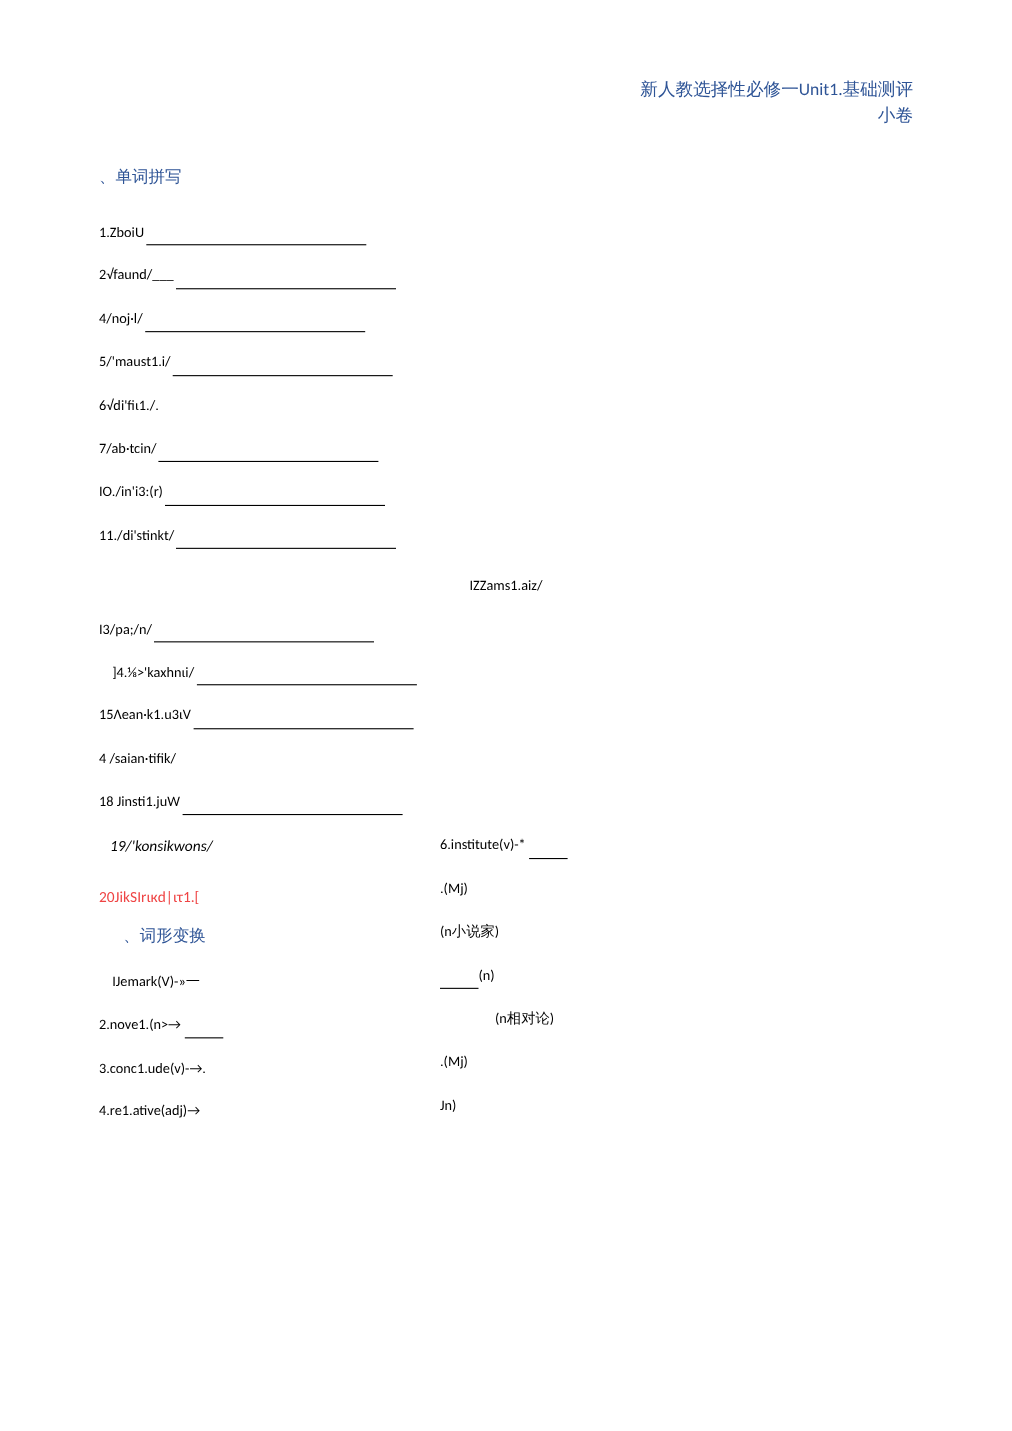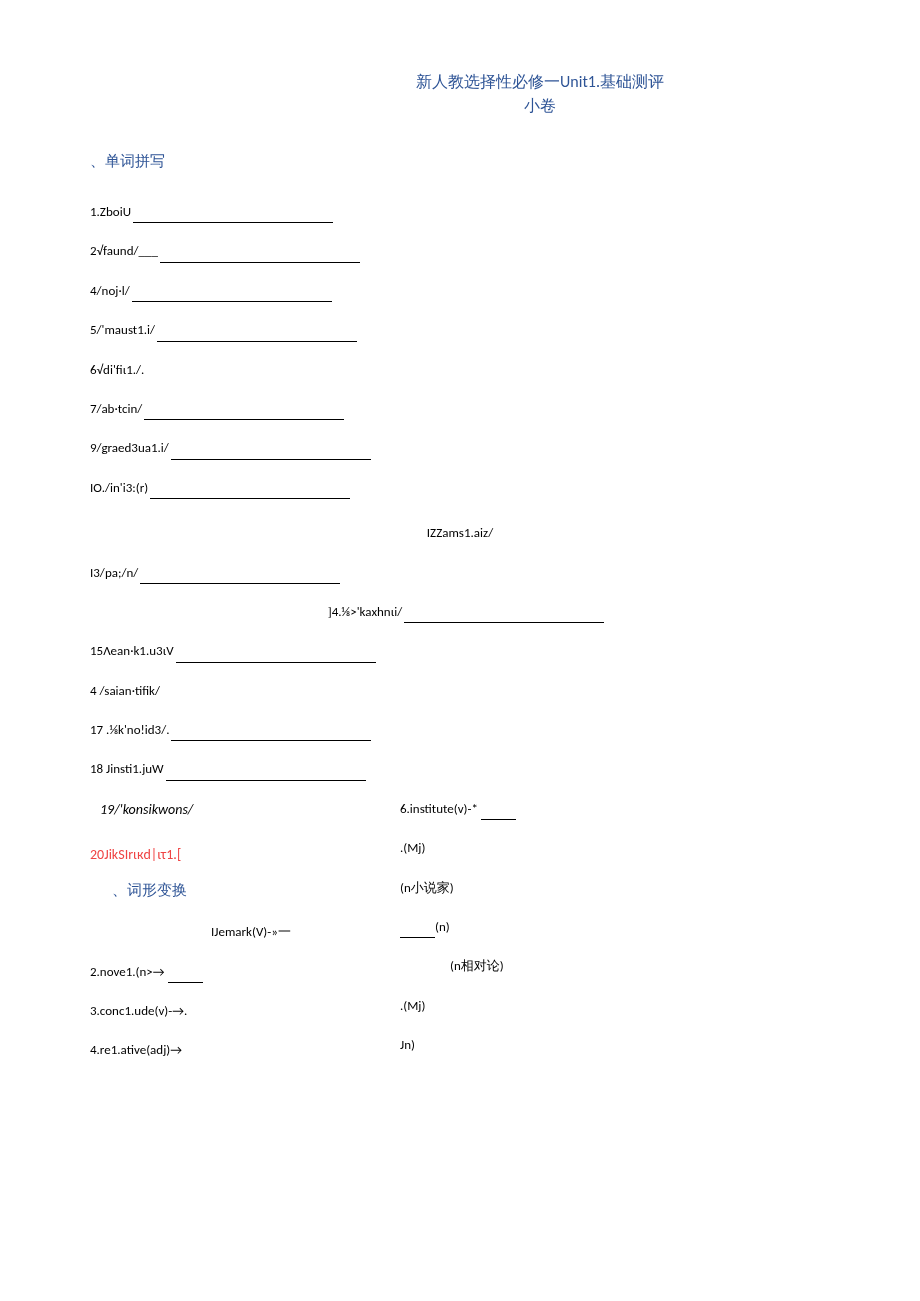--- a/index.html
+++ b/index.html
@@ -11,21 +11,21 @@
       font-family: "SimSun", "宋体", "Calibri", sans-serif;
       background: #fff;
       width: 920px;
       height: 1301px;
       padding: 70px 90px;
       font-size: 14px;
       line-height: 1.8;
       color: #000;
     }
     .header {
-      text-align: center;
+      text-align: right;
       margin-left: 160px;
       margin-bottom: 30px;
       color: #2e5496;
       font-size: 16px;
       line-height: 1.5;
     }
     .section-heading {
       color: #2e5496;
       font-size: 15px;
       margin-bottom: 25px;
@@ -65,21 +65,20 @@
     .sub-heading {
       color: #2e5496;
       margin: 10px 0 16px 22px;
       font-size: 15px;
     }
     .blue-text {
       color: #ef4444;
     }
     .indent {
       margin-left: 12px;
-      text-align: center;
     }
     .item19 {
       margin-left: 10px;
       margin-bottom: 20px;
       font-style: italic;
     }
     .item20 {
       margin-left: 0px;
       margin-bottom: 4px;
     }
@@ -107,42 +106,39 @@
   <div class="item">
     <span class="item-text">5/'maust1.i/</span><span class="fill-line"></span>
   </div>
   <div class="item">
     <span class="item-text">6√di'fiι1./.</span>
   </div>
   <div class="item">
     <span class="item-text">7/ab·tcin/</span><span class="fill-line"></span>
   </div>
   <div class="item">
-    <span class="item-text">9/graed3ua1.i/</span><span class="fill-line"></span>
+    <span class="item-text">IO./in'i3:(r)</span><span class="fill-line"></span>
   </div>
   <div class="item">
-    <span class="item-text">IO./in'i3:(r)</span><span class="fill-line"></span>
+    <span class="item-text">11./di'stinkt/</span><span class="fill-line"></span>
   </div>
   <div class="item" style="margin-top:22px;text-align:center;">
     <span class="item-text">IZZams1.aiz/</span>
   </div>
   <div class="item">
     <span class="item-text">I3/pa;/n/</span><span class="fill-line"></span>
   </div>
   <div class="item indent">
     <span class="item-text">]4.⅛&gt;'kaxhnιi/</span><span class="fill-line"></span>
   </div>
   <div class="item">
     <span class="item-text">15Λean·k1.u3ιV</span><span class="fill-line"></span>
   </div>
   <div class="item">
     <span class="item-text">4   /saian·tifik/</span>
-  </div>
-  <div class="item">
-    <span class="item-text">17   .⅛k'no!id3/.</span><span class="fill-line"></span>
   </div>
   <div class="item">
     <span class="item-text">18   Jinsti1.juW</span><span class="fill-line"></span>
   </div>
 </div>
 
 <div class="columns">
   <div class="left-col">
     <div class="item19">
       <span class="item-text">19/'konsikwons/</span>

